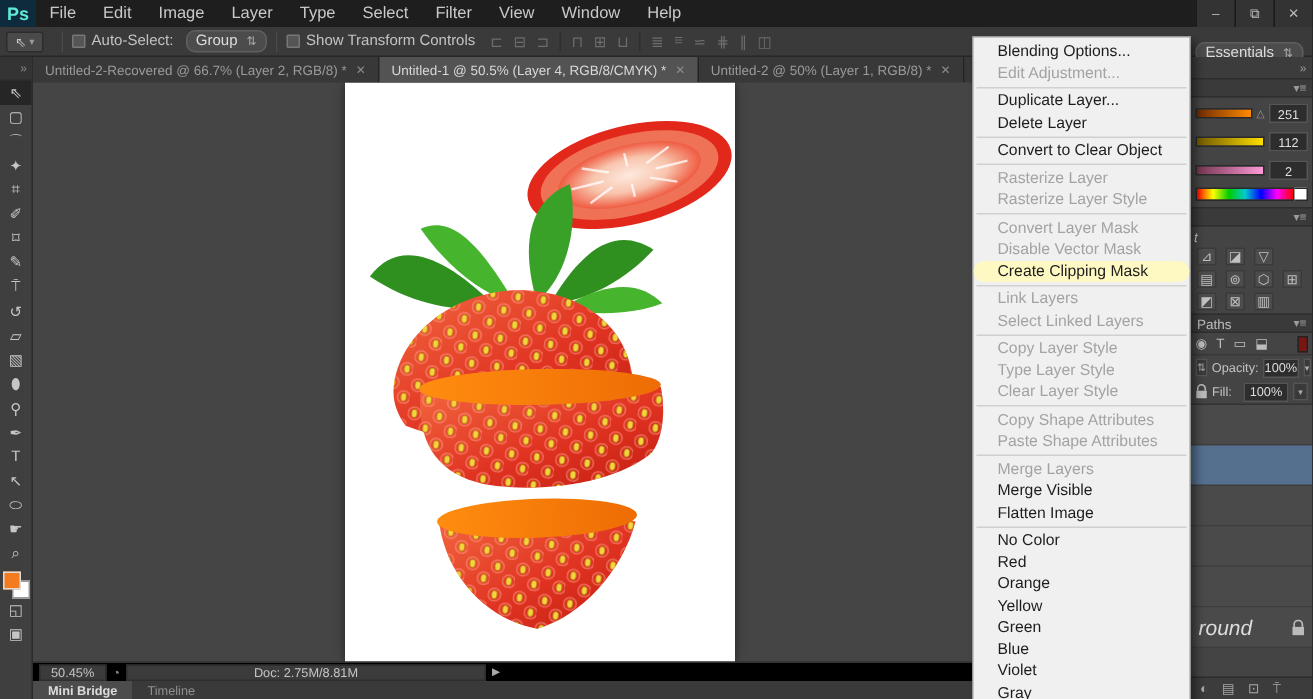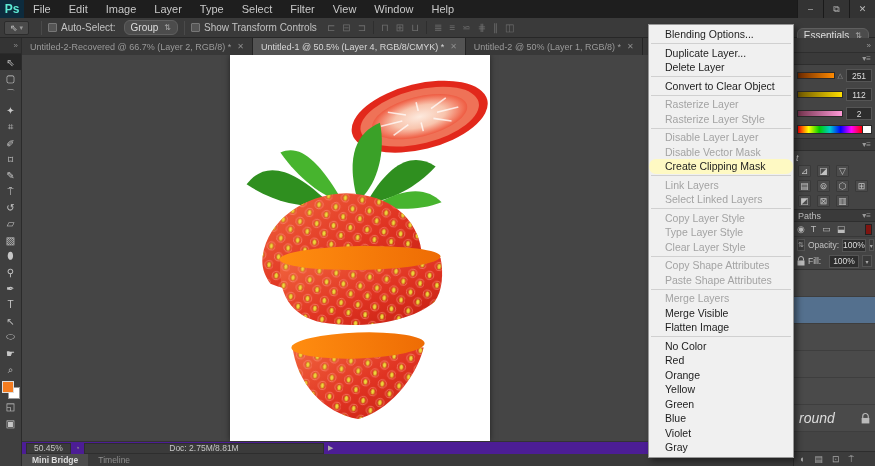--- a/index.html
+++ b/index.html
@@ -48,21 +48,21 @@
   .doc-tab { display:flex; align-items:center; gap:6px; padding:0 8px; background:#383838;
     color:#9a9a9a; border-right:1px solid #242424; white-space:nowrap; }
   .doc-tab.active { background:#535353; color:#d8d8d8; }
   .tab-close { font-size:8px; color:#8d8d8d; }
   
   .canvas-area { flex:1; position:relative; background:#454545; overflow:hidden; }
   .canvas { position:absolute; left:208px; top:0; width:260px; height:100%; background:#fff;
     box-shadow:0 0 6px rgba(0,0,0,.5); }
   .canvas svg { width:100%; height:100%; display:block; }
   
-  .statusbar { height:13px; background:#4c1d95; border-top:1px solid #333; display:flex;
+  .statusbar { height:13px; background:#000000; border-top:1px solid #333; display:flex;
     align-items:center; font-size:8.5px; color:#c5c5c5; gap:4px; padding-left:4px; }
   .status-box { background:#3b3b3b; border:1px solid #2e2e2e; padding:0 7px; height:11px; display:flex; align-items:center; }
   .doc-box { width:240px; justify-content:center; }
   .bottombar { height:12px; background:#3a3a3a; display:flex; font-size:8.5px; align-items:stretch; }
   .bottom-tab { padding:0 10px; display:flex; align-items:center; color:#8f8f8f; }
   .bottom-tab.active { background:#4c4c4c; color:#ddd; font-weight:bold; }
   
   .rightdock { width:82px; background:#444; border-left:1px solid #2b2b2b; display:flex;
     flex-direction:column; font-size:9px; }
   .dock-collapse { height:14px; display:flex; justify-content:flex-end; align-items:center;
@@ -442,30 +442,31 @@
           <span>◐</span>
           <span>▤</span>
           <span>⊡</span>
           <span>⍑</span>
         </div>
     </div>
   </div>
 
   <div class="ctx-menu" id="ctx">
       <div class="ctx-item">Blending Options...</div>
+      <div class="ctx-item disabled">Edit Adjustment...</div>
       <div class="ctx-sep"></div>
       <div class="ctx-item">Duplicate Layer...</div>
       <div class="ctx-item">Delete Layer</div>
       <div class="ctx-sep"></div>
       <div class="ctx-item">Convert to Clear Object</div>
       <div class="ctx-sep"></div>
       <div class="ctx-item disabled">Rasterize Layer</div>
       <div class="ctx-item disabled">Rasterize Layer Style</div>
       <div class="ctx-sep"></div>
-      <div class="ctx-item disabled">Disable Layer Layer</div>
+      <div class="ctx-item disabled">Convert Layer Mask</div>
       <div class="ctx-item disabled">Disable Vector Mask</div>
       <div class="ctx-item highlight">Create Clipping Mask</div>
       <div class="ctx-sep"></div>
       <div class="ctx-item disabled">Link Layers</div>
       <div class="ctx-item disabled">Select Linked Layers</div>
       <div class="ctx-sep"></div>
       <div class="ctx-item disabled">Copy Layer Style</div>
       <div class="ctx-item disabled">Type Layer Style</div>
       <div class="ctx-item disabled">Clear Layer Style</div>
       <div class="ctx-sep"></div>

